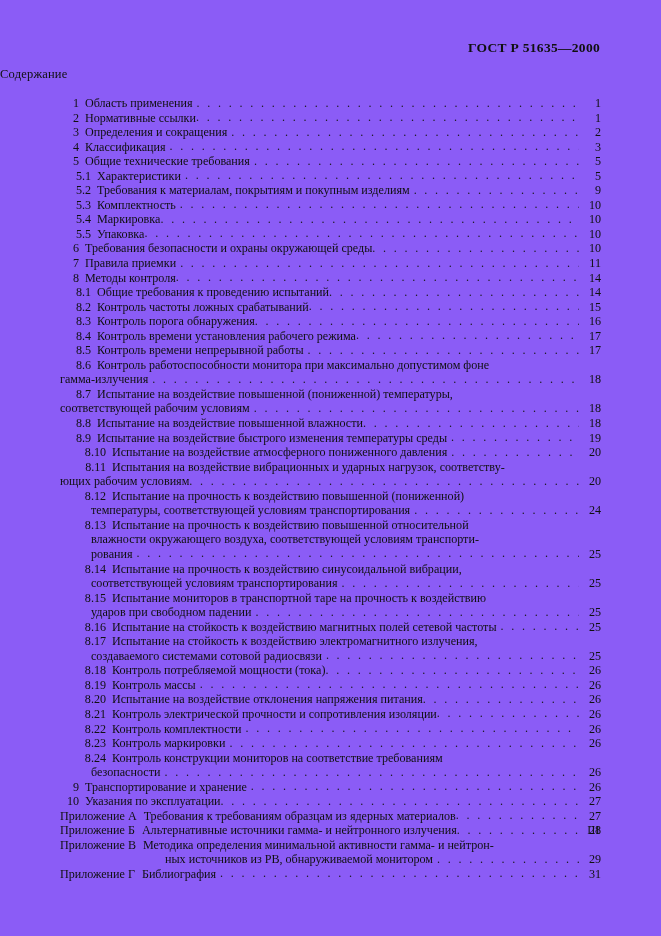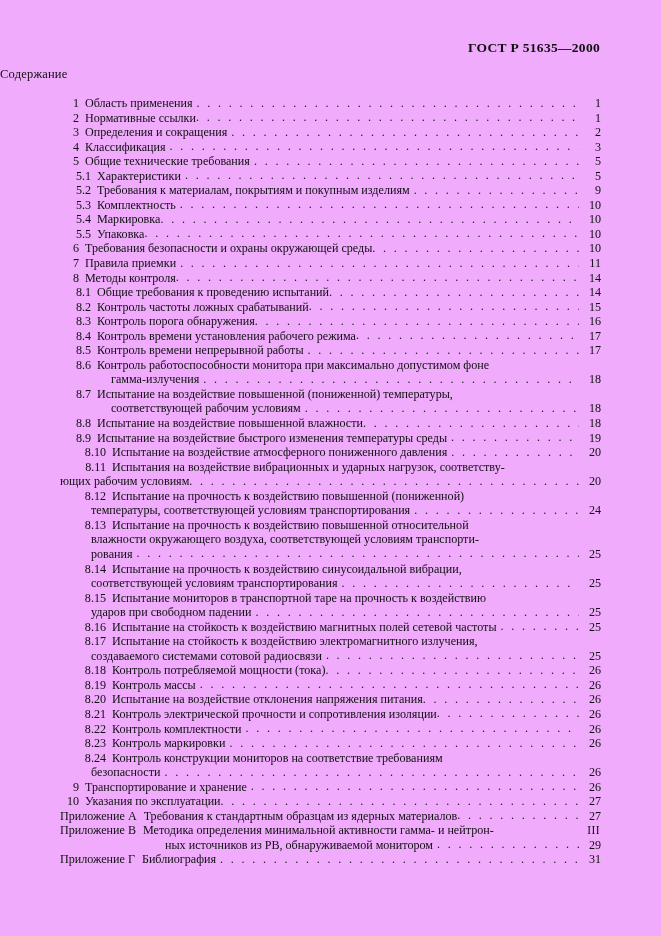--- a/index.html
+++ b/index.html
@@ -12,21 +12,21 @@
     height: 936px;
     position: relative;
     font-family: "Liberation Serif", "DejaVu Serif", serif;
     color: #101010;
     overflow: hidden;
   }
 
   .page {
     position: absolute;
     inset: 0;
-    background: #f0abfc;
+    background: #8b5cf6;
   }
 
   
   .doc-header {
     position: absolute;
     top: 40px;
     right: 61px;
     font-family: "Liberation Serif", "DejaVu Serif", serif;
     font-weight: bold;
     font-size: 13.5px;
@@ -115,21 +115,21 @@
   .cont {
     display: flex;
     align-items: baseline;
     width: 100%;
   }
   .cont .cont-text {
     flex: 0 0 auto;
     white-space: pre;
   }
   
-  .lvl-2 > .cont > .cont-text { margin-left: 51px; }
+  .lvl-2 > .cont > .cont-text { }
   .lvl-3 > .cont > .cont-text { margin-left: 31px; }
   .lvl-app > .cont > .cont-text { margin-left: 105px; }
   
   .cont.flush > .cont-text { margin-left: 0px; }
 
   
   .folio {
     position: absolute;
     top: 824px;
     right: 61px;
@@ -505,23 +505,31 @@
         <div class="entry-line">
           <span class="num">10</span>
           <span class="label">Указания по эксплуатации</span>
           <span class="leader tight"></span>
           <span class="pg">27</span>
         </div>
       </div>
       <div class="toc-entry lvl-app">
         <div class="entry-line">
           <span class="num">Приложение А</span>
-          <span class="label">Требования к стандартным образцам из ядерных материалов</span>
+          <span class="label">Требования к требованиям образцам из ядерных материалов</span>
           <span class="leader tight"></span>
           <span class="pg">27</span>
+        </div>
+      </div>
+      <div class="toc-entry lvl-app">
+        <div class="entry-line">
+          <span class="num">Приложение Б</span>
+          <span class="label">Альтернативные источники гамма- и нейтронного излучения</span>
+          <span class="leader tight"></span>
+          <span class="pg">28</span>
         </div>
       </div>
       <div class="toc-entry lvl-app">
         <div class="entry-line">
           <span class="num">Приложение В</span>
           <span class="label">Методика определения минимальной активности гамма- и нейтрон-</span>
           <span class="leader none"></span>
           <span class="pg"></span>
         </div>
         <div class="cont">

